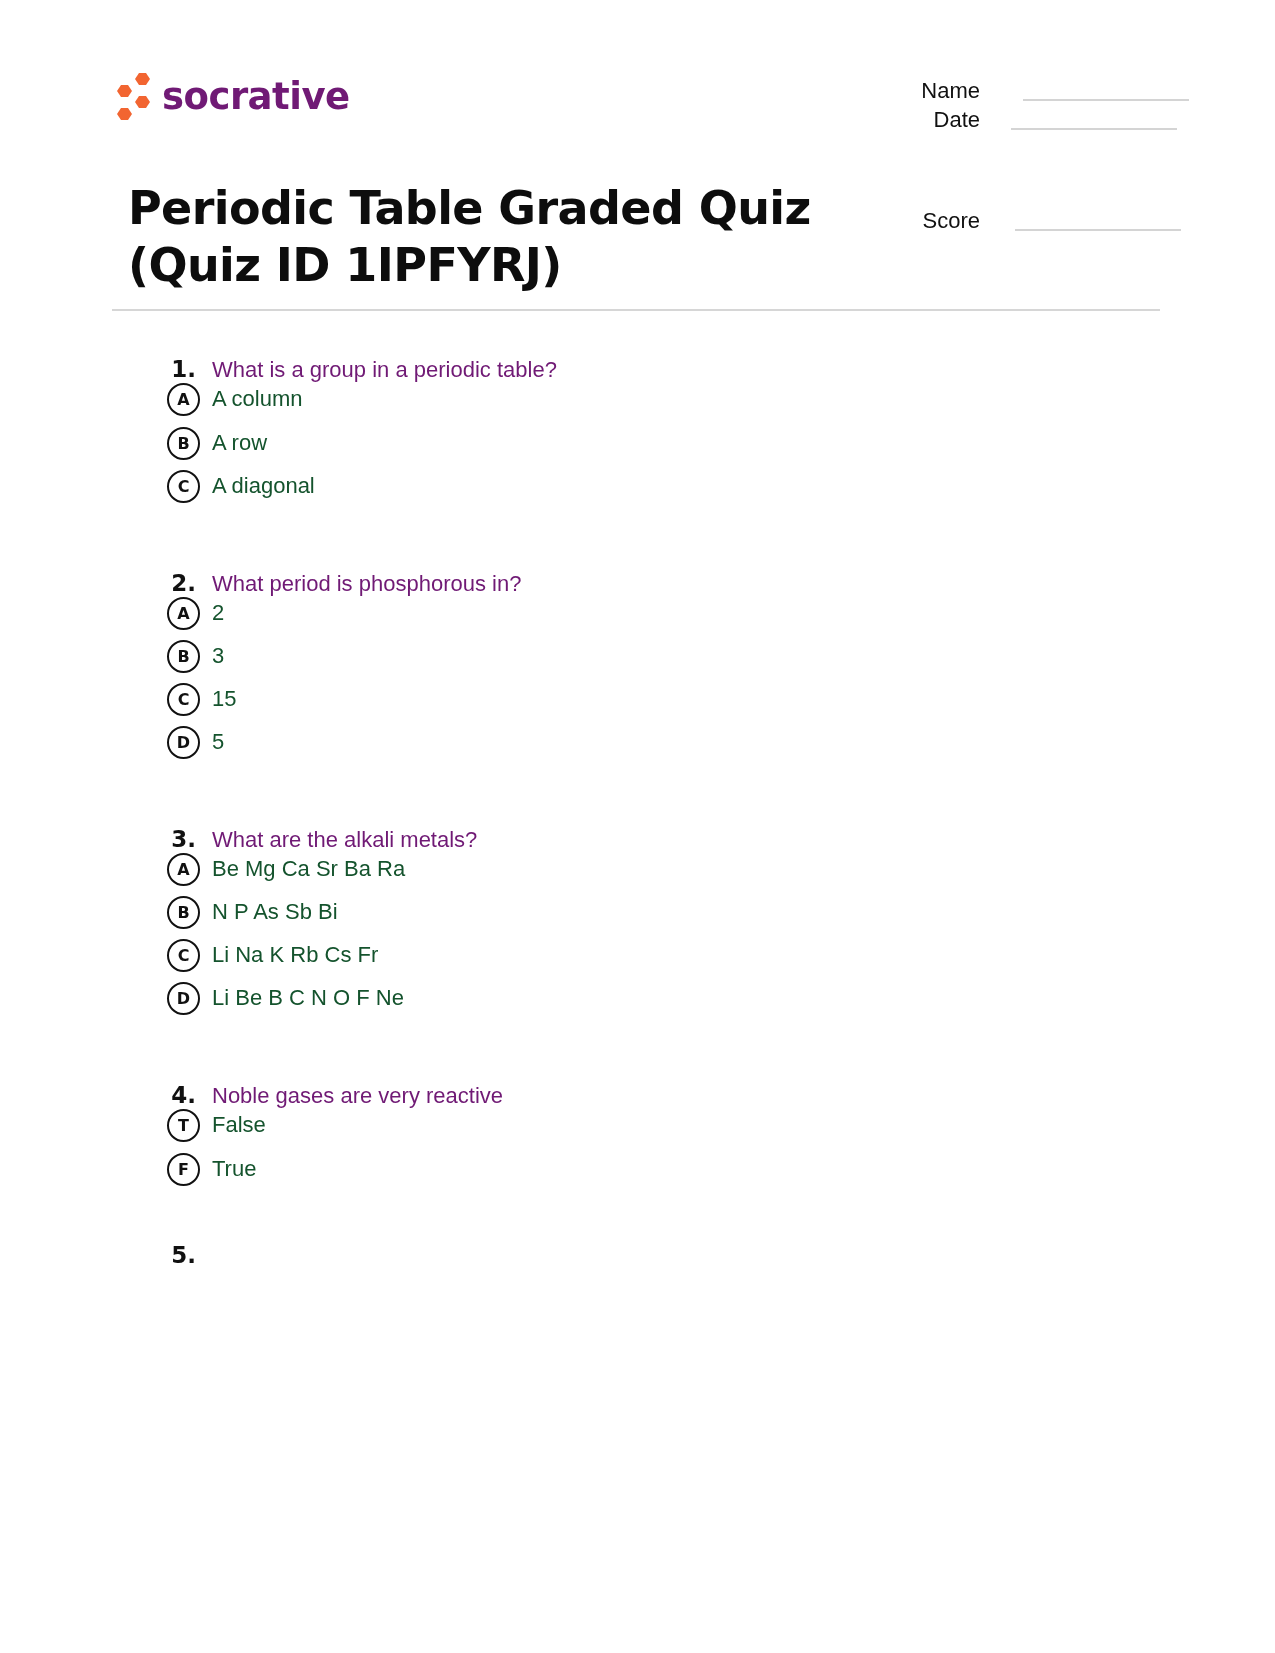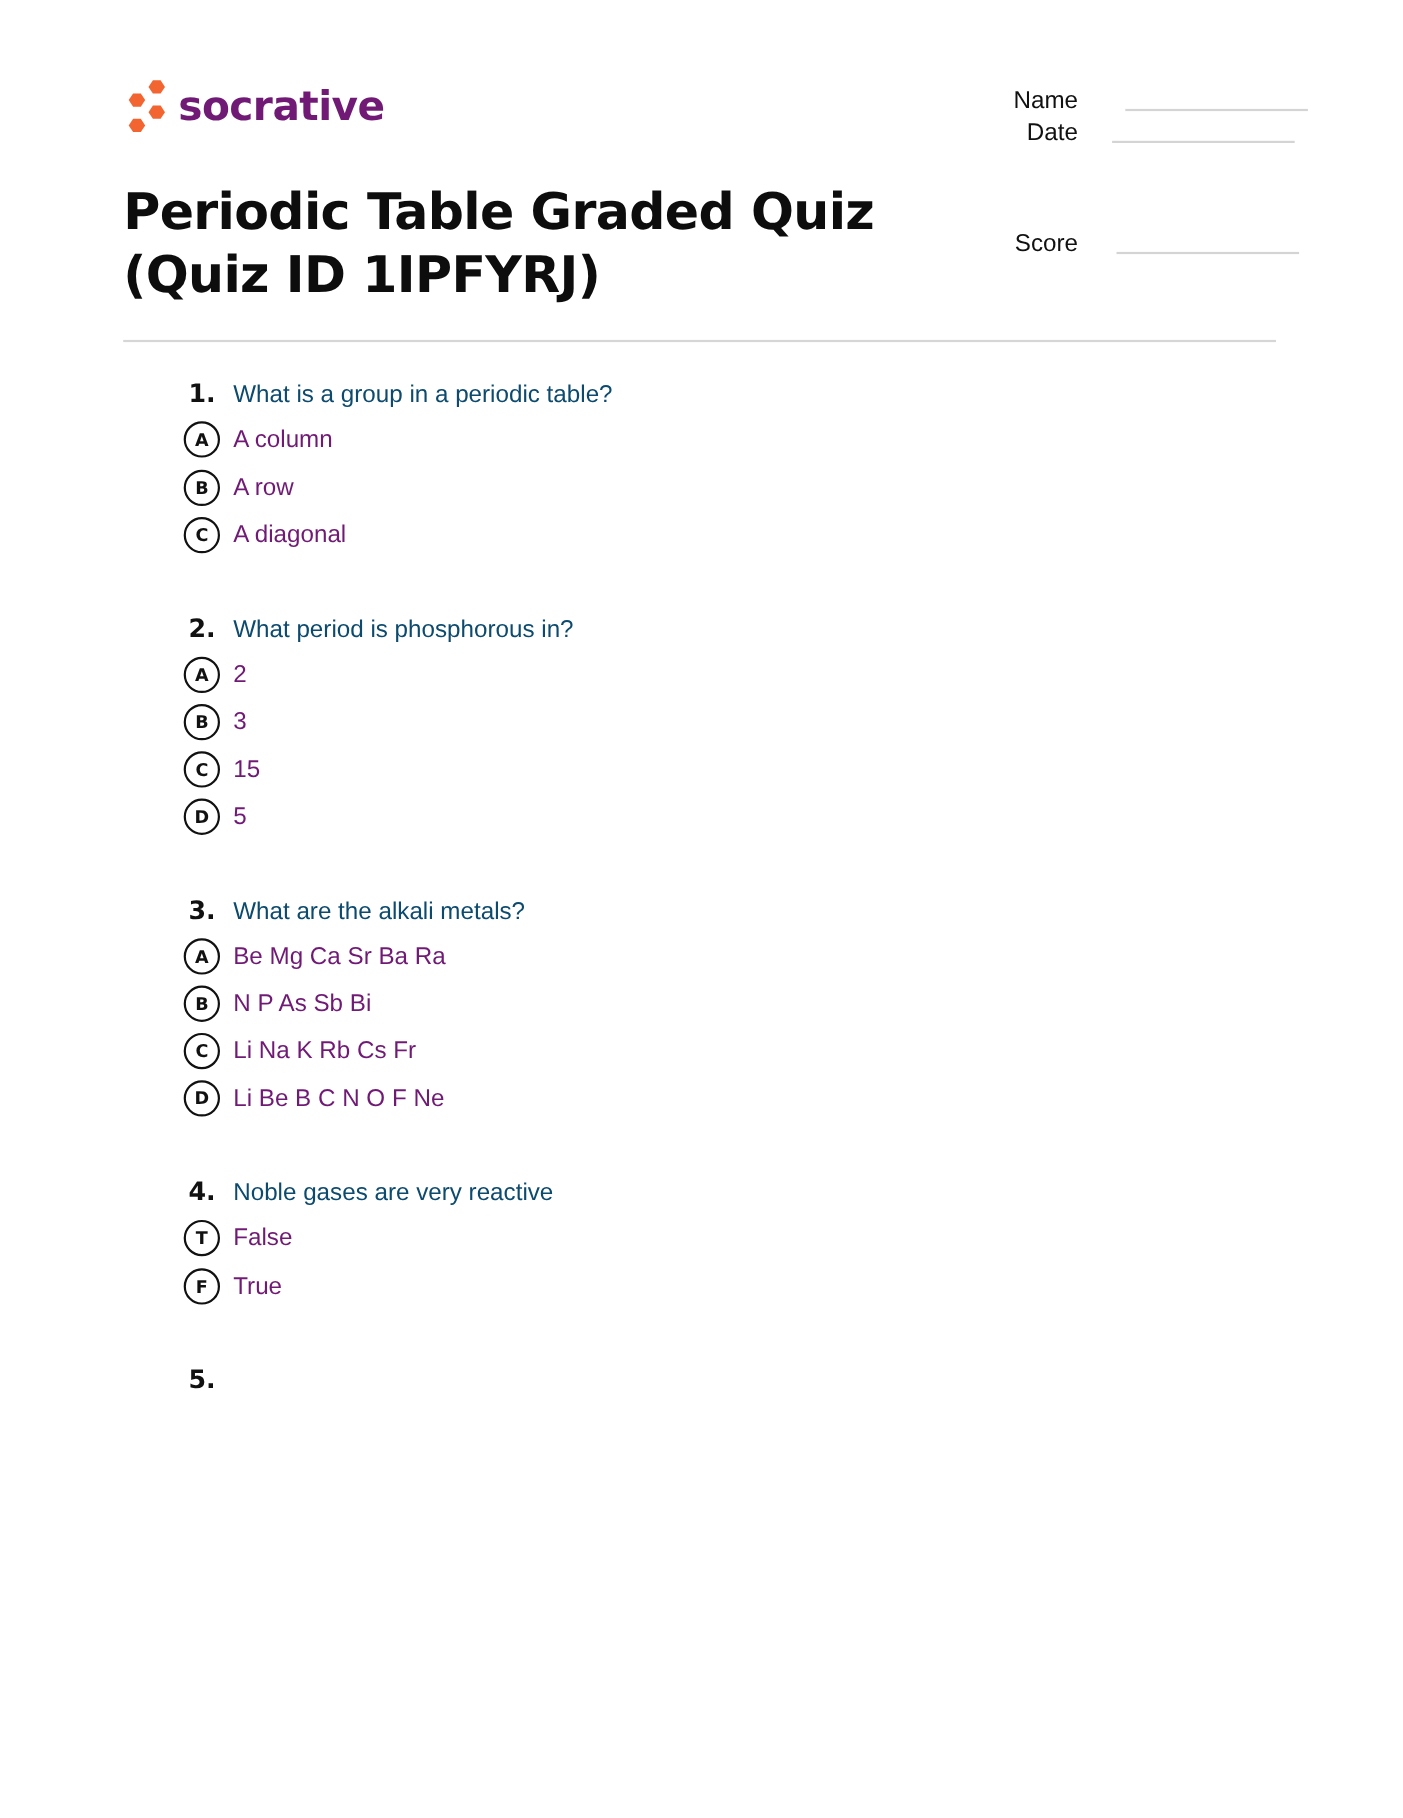--- a/index.html
+++ b/index.html
@@ -6,34 +6,34 @@
   body { width:1275px; height:1653px; position:relative; overflow:hidden;
          font-family:"Liberation Sans", "DejaVu Sans", sans-serif; color:#111; }
   .logo { position:absolute; left:112px; top:72px; height:52px; display:flex; align-items:center; }
   .logo svg { display:block; }
   .logo-text { font-family:"DejaVu Sans", sans-serif; font-weight:bold; font-size:37px;
                letter-spacing:-0.5px; color:#701a75; margin-left:10px; margin-top:-4px; }
   .meta { position:absolute; left:880px; width:280px; }
   .meta-row { position:absolute; left:0; display:flex; align-items:flex-end; }
   .meta-label { width:100px; text-align:right; font-size:22px; color:#111; }
   .meta-line { width:166px; margin-left:15px; border-bottom:2px solid #d4d4d4; margin-bottom:3px; }
-  .title { position:absolute; left:112px; top:164px; width:790px; margin:0;
+  .title { position:absolute; left:112px; top:164px; width:790px; margin:16px;
            font-family:"DejaVu Sans", sans-serif; font-weight:bold; font-size:46px;
            line-height:57px; letter-spacing:-0.6px; color:#0d0d0d; }
   .divider { position:absolute; left:112px; top:309px; width:1048px; height:2px; background:#d6d6d6; }
   .question { position:absolute; left:160px; width:900px; }
   .q-head { display:flex; align-items:baseline; height:30px; }
   .q-num { width:36px; text-align:right; font-family:"DejaVu Sans", sans-serif; font-weight:bold;
            font-size:23px; color:#111; }
-  .q-text { margin-left:16px; font-size:22px; color:#0c4a6e; }
+  .q-text { margin-left:16px; font-size:22px; color:#701a75;margin-top:12px; }
   .opt { position:absolute; left:7px; display:flex; align-items:center; height:34px; }
   .opt-circle { width:29px; height:29px; border:2px solid #111; border-radius:50%;
                 display:flex; align-items:center; justify-content:center;
                 font-family:"DejaVu Sans", sans-serif; font-weight:bold; font-size:16px; color:#111; box-sizing:content-box; }
-  .opt-text { margin-left:12px; font-size:22px; color:#701a75; }
+  .opt-text { margin-left:12px; font-size:22px; color:#14532d; }
 </style>
 </head>
 <body>
 
 <div class="logo">
   <svg width="40" height="52" viewBox="0 0 40 52">
     <polygon points="27,1 34,1 38,7 34,13 27,13 23,7" fill="#f26531"></polygon>
     <polygon points="9,13 16,13 20,19 16,25 9,25 5,19" fill="#f26531"></polygon>
     <polygon points="27,24 34,24 38,30 34,36 27,36 23,30" fill="#f26531"></polygon>
     <polygon points="9,36 16,36 20,42 16,48 9,48 5,42" fill="#f26531"></polygon>

